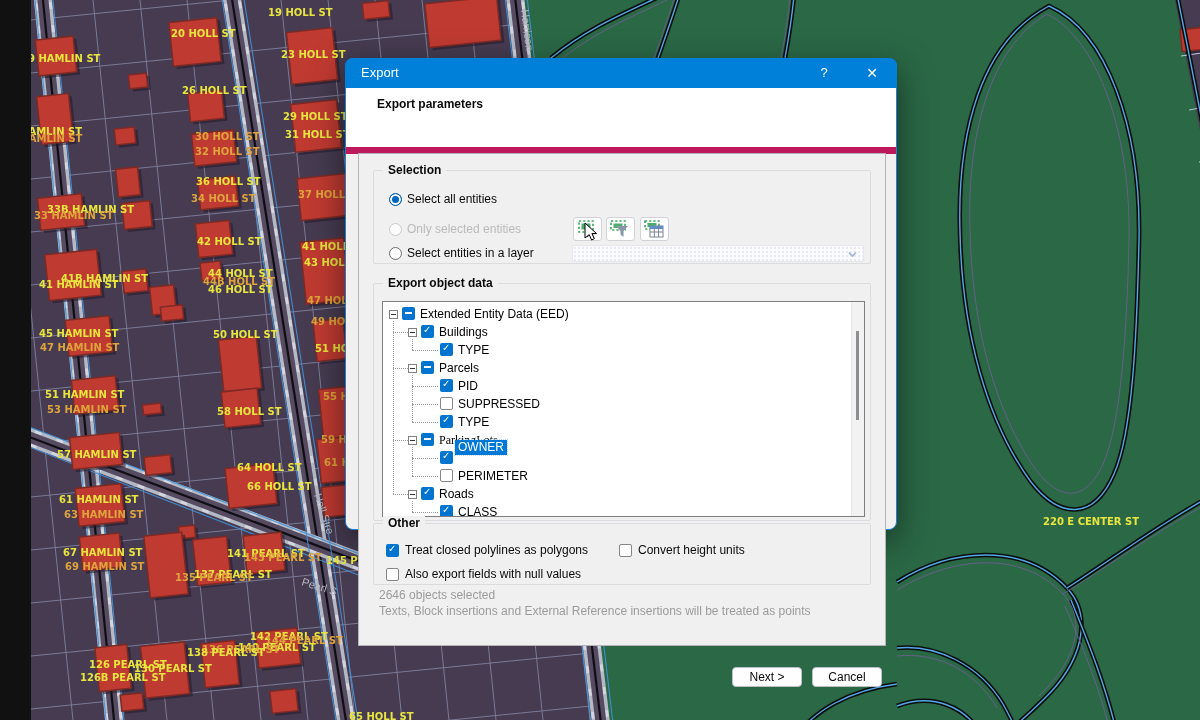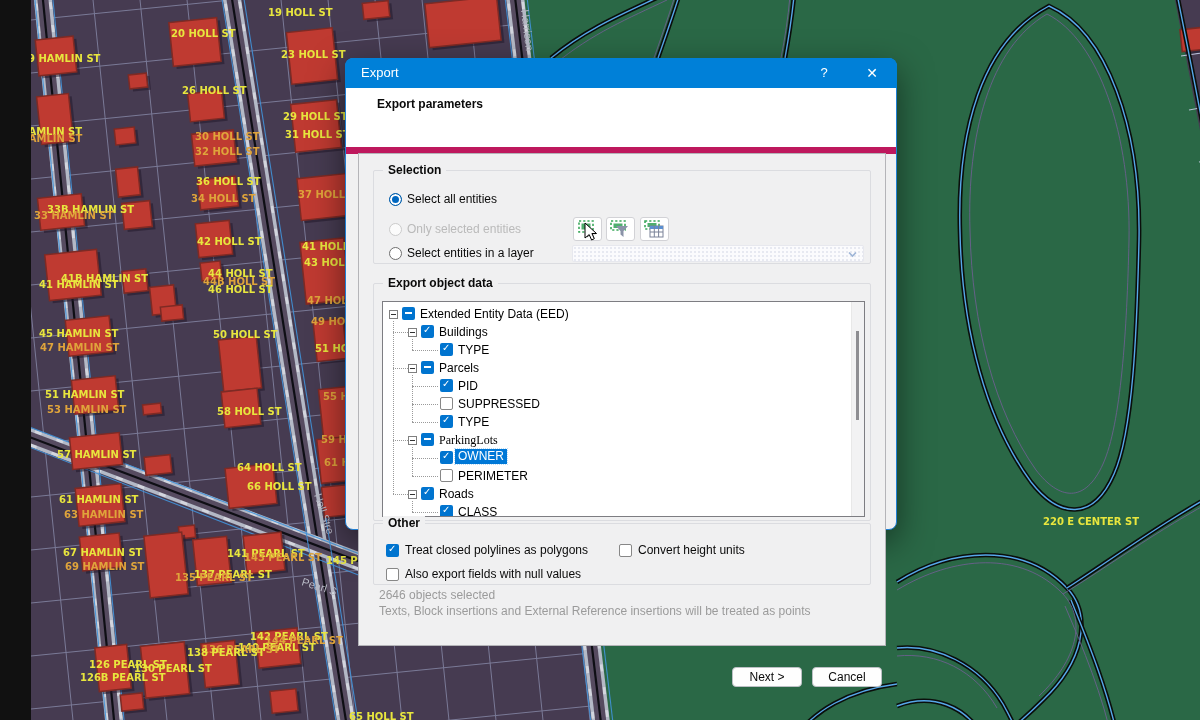--- a/index.html
+++ b/index.html
@@ -523,21 +523,21 @@
           <div class="tlab" style="left: 72px; top: 93px;">SUPPRESSED</div>
           <div class="tstub" style="left: 29px; top: 120px; width: 26px;"></div>
           <div class="tcb checked" style="left: 57px; top: 113px;"></div>
           <div class="tlab" style="left: 72px; top: 111px;">TYPE</div>
           <div class="tstub" style="left: 10px; top: 138px; width: 15px;"></div>
           <div class="texp" style="left: 25px; top: 134px;"></div>
           <div class="tcb partial" style="left: 38px; top: 131px;"></div>
           <div class="tlab" style="left: 53px; top: 129px; font-family: Liberation Serif, serif;">ParkingLots</div>
           <div class="tstub" style="left: 29px; top: 156px; width: 26px;"></div>
           <div class="tcb checked" style="left: 57px; top: 149px;"></div>
-          <div class="tlab sel" style="left: 72px; top: 146px;">OWNER</div>
+          <div class="tlab sel" style="left: 72px; top: 137px;">OWNER</div>
           <div class="tstub" style="left: 29px; top: 174px; width: 26px;"></div>
           <div class="tcb unchecked" style="left: 57px; top: 167px;"></div>
           <div class="tlab" style="left: 72px; top: 165px;">PERIMETER</div>
           <div class="tstub" style="left: 10px; top: 192px; width: 15px;"></div>
           <div class="texp" style="left: 25px; top: 188px;"></div>
           <div class="tcb checked" style="left: 38px; top: 185px;"></div>
           <div class="tlab" style="left: 53px; top: 183px;">Roads</div>
           <div class="tstub" style="left: 29px; top: 210px; width: 26px;"></div>
           <div class="tcb checked" style="left: 57px; top: 203px;"></div>
           <div class="tlab" style="left: 72px; top: 201px;">CLASS</div>

